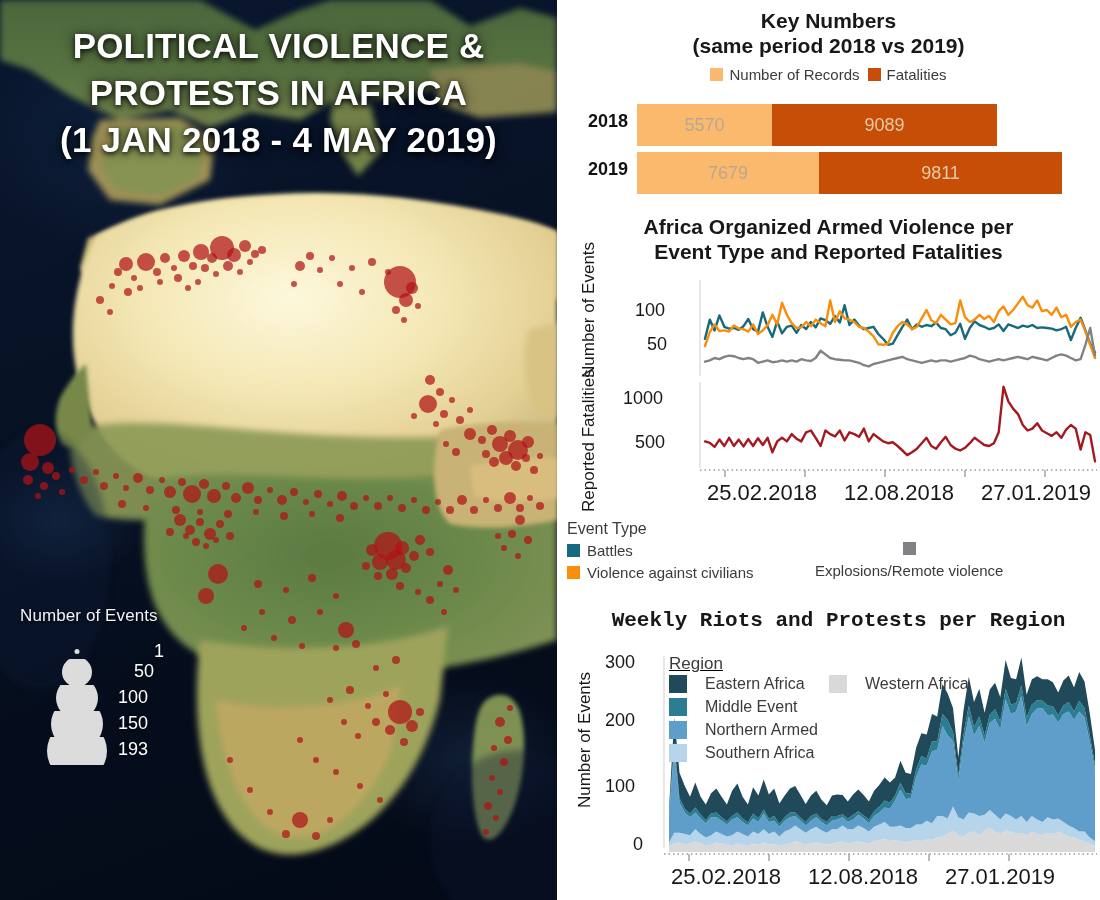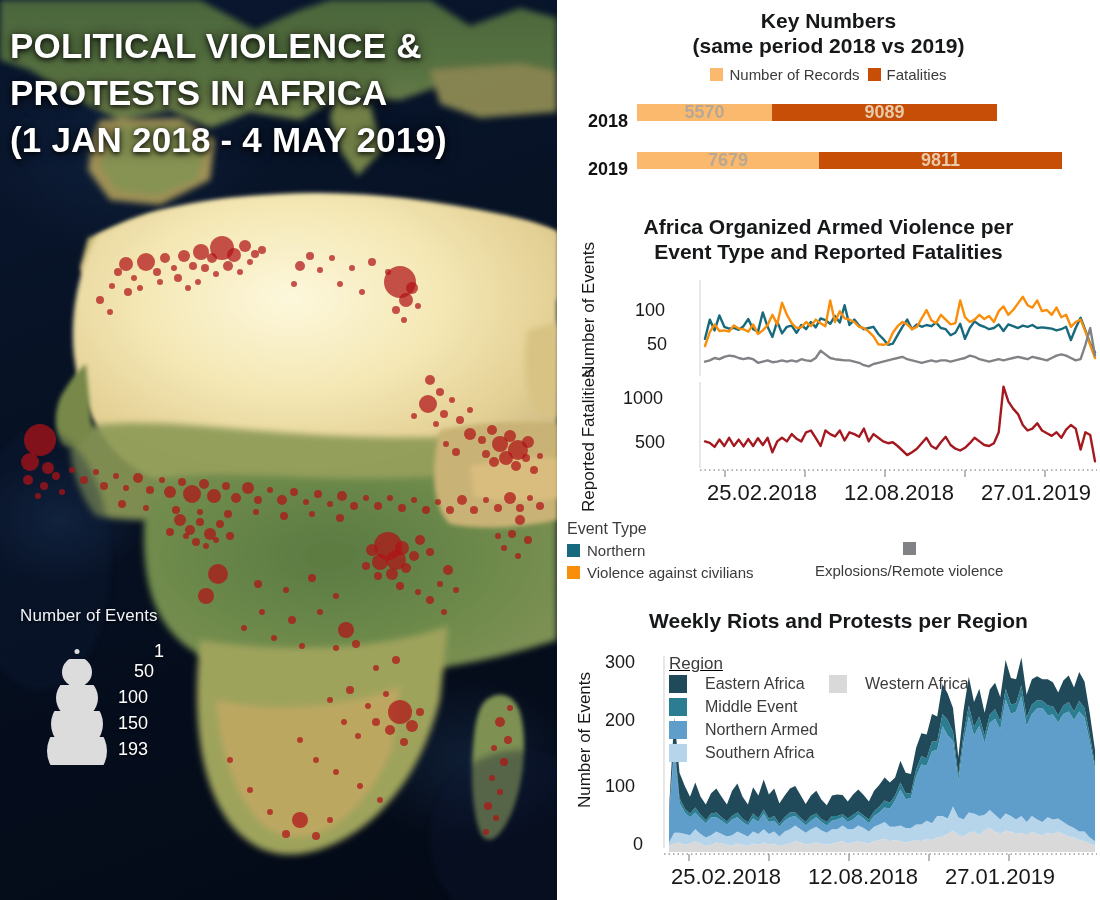--- a/index.html
+++ b/index.html
@@ -22,20 +22,21 @@
     background:
       radial-gradient(ellipse 120px 90px at 60px 520px, rgba(30,55,90,.55), transparent 70%),
       radial-gradient(ellipse 160px 120px at 470px 760px, rgba(26,48,80,.5), transparent 70%),
       radial-gradient(ellipse 200px 160px at 120px 140px, rgba(20,42,74,.55), transparent 72%),
       linear-gradient(160deg, #0a1730 0%, #071225 35%, #050d1c 70%, #040a16 100%);
   }
   .map-svg { position: absolute; inset: 0; width: 557px; height: 900px; }
 
   .map-title {
     position: absolute; left: 0; top: 22px; width: 557px;
+    text-align: center;
     color: #ffffff;
     font-weight: bold;
     font-size: 35px;
     line-height: 47px;
     letter-spacing: .2px;
     text-shadow: 0 2px 5px rgba(0,0,0,.85), 0 0 14px rgba(0,0,0,.6);
     padding: 0 10px;
   }
 
   .map-legend {
@@ -84,22 +85,22 @@
   .swatch { width: 13px; height: 13px; display: inline-block; }
 
   .bars { position: absolute; left: 0; top: 104px; width: 543px; }
   .bar-row { display: flex; align-items: center; height: 34px; margin-bottom: 14px; }
   .bar-year {
     width: 80px; text-align: right; padding-right: 9px;
     font-weight: bold; font-size: 18px; color: #111;
   }
   .bar-track { position: relative; height: 34px; display: flex; }
   .seg {
-    height: 17px; display: flex; align-items: center; justify-content: center;
-    color: #b8a893; font-size: 18px; font-weight: bold;
+    height: 42px; display: flex; align-items: center; justify-content: center;
+    color: #b8a893; font-size: 18px;
   }
   .seg.dark { color: #e8c9a8; }
 
   
   .line-block { position: absolute; left: 0; top: 214px; width: 543px; }
   .line-plot { position: absolute; left: 0; top: 272px; width: 543px; height: 250px; }
   .axis-label-rot {
     position: absolute;
     transform: rotate(-90deg);
     transform-origin: left top;
@@ -576,35 +577,35 @@
       <div class="xtick-txt" style="left:150px; top:208px;">25.02.2018</div>
       <div class="xtick-txt" style="left:287px; top:208px;">12.08.2018</div>
       <div class="xtick-txt" style="left:424px; top:208px;">27.01.2019</div>
     </div>
 
     <div class="evt-legend">
       <div class="evt-legend-title">Event Type</div>
       <div class="evt-legend-grid">
         <div class="evt-item" style="left:0; top:2px;">
           <span class="swatch" style="background:#176a7d"></span>
-          <span>Northern</span>
+          <span>Battles</span>
         </div>
         <div class="evt-item" style="left:0; top:24px;">
           <span class="swatch" style="background:#f98e0b"></span>
           <span>Violence against civilians</span>
         </div>
         <div class="evt-item" style="left:248px; top:2px;flex-direction:column;">
           <span class="swatch" style="background:#808285"></span>
           <span>Explosions/Remote violence</span>
         </div>
       </div>
     </div>
 
     <div class="area-block">
-      <div class="chart-title" style="padding-left:20px;">Weekly Riots and Protests per Region</div>
+      <div class="chart-title" style="padding-left:20px;font-family:Liberation Mono, monospace;">Weekly Riots and Protests per Region</div>
 
       <div class="area-plot">
         <div class="axis-label-rot" style="left:18px; top:232px; width:200px;">Number of Events</div>
 
         <div class="tick-txt" style="left:48px; top:44px;">300</div>
         <div class="tick-txt" style="left:48px; top:102px;">200</div>
         <div class="tick-txt" style="left:48px; top:168px;">100</div>
         <div class="tick-txt" style="left:76px; top:226px;">0</div>
 
         <svg width="543" height="292" viewBox="0 0 543 292" style="position:absolute;left:0;top:0;">

